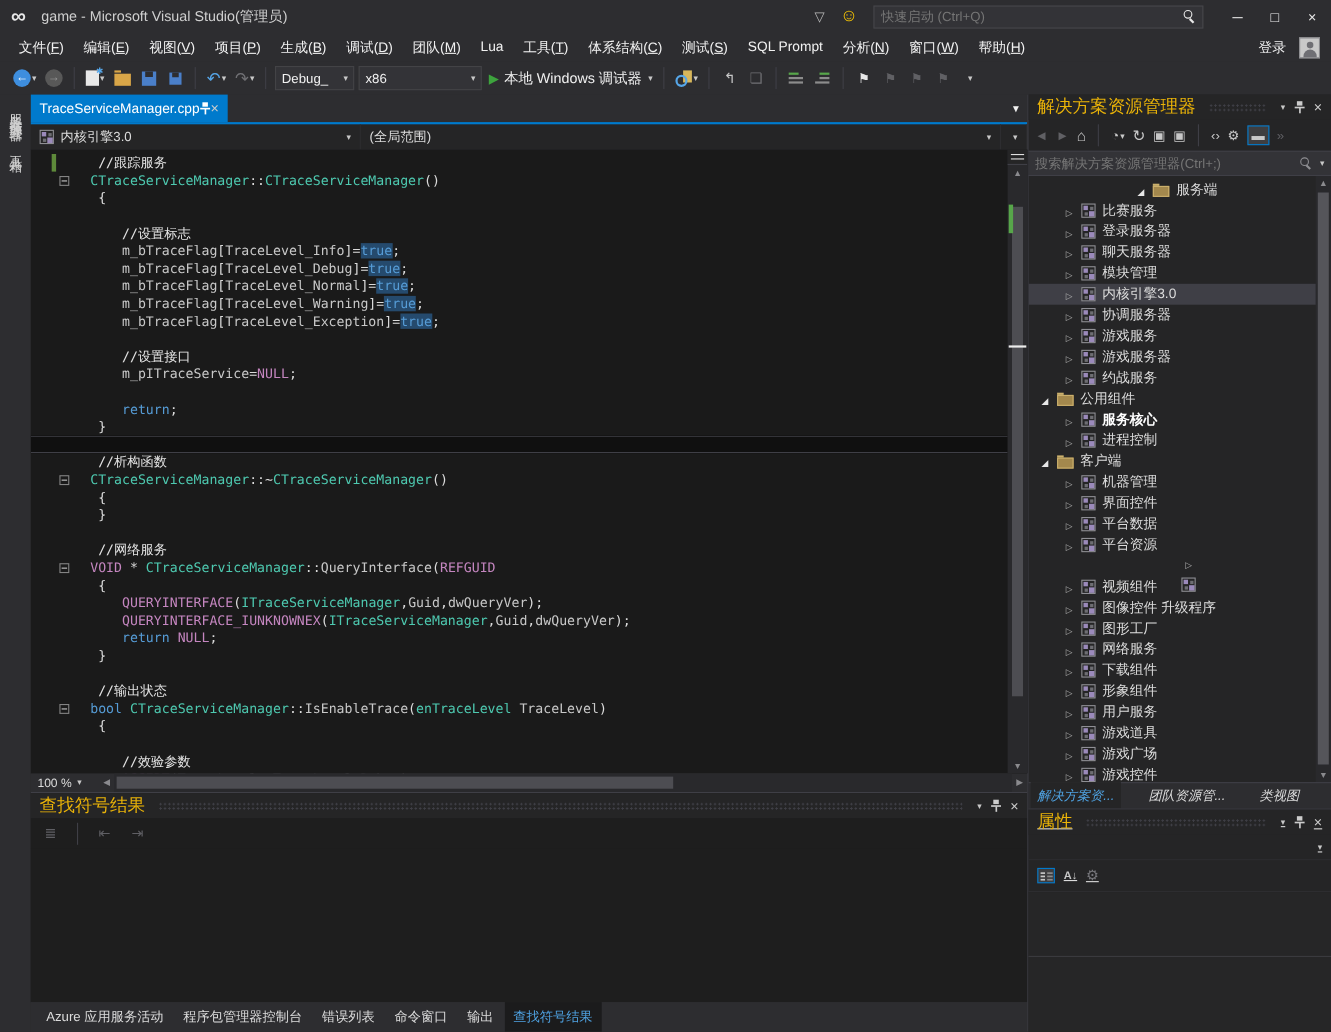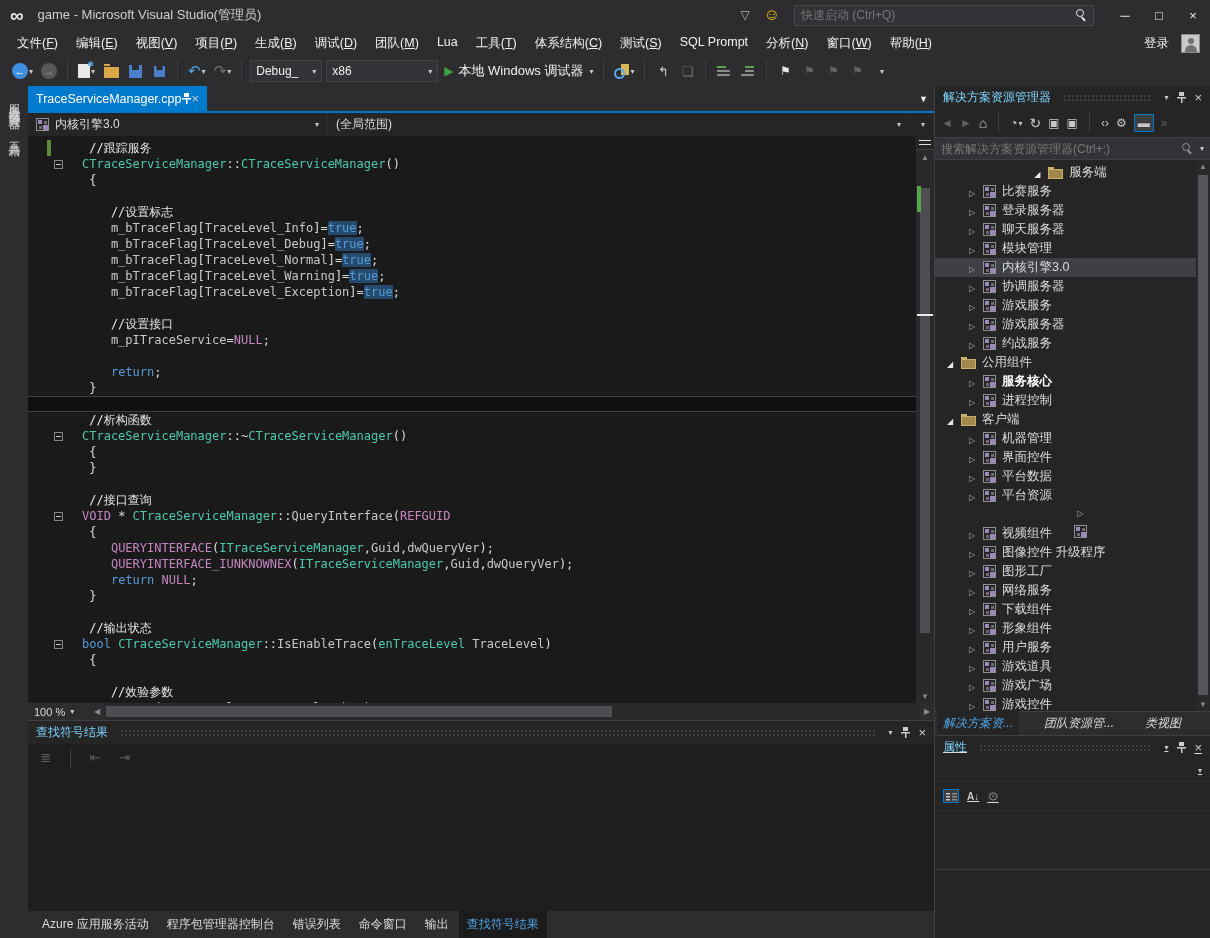--- a/index.html
+++ b/index.html
@@ -104,21 +104,21 @@
 
   .hscrollrow { height:17px; background:#2D2D30; display:flex; align-items:center; flex:0 0 auto; }
   .zoombox { width:62px; display:flex; align-items:center; gap:4px; padding:0 6px; color:#DCDCDC; font-size:11px; }
   .harrow { width:14px; text-align:center; color:#8A8A8E; font-size:8px; }
   .htrack { flex:1; height:100%; background:#29292C; position:relative; }
   .htrack .thumb { position:absolute; left:2px; top:3px; bottom:3px; width:62%; background:#4D4D52; }
 
   
   .findsym { height:191px; background:#1E1E1E; border-top:1px solid #3F3F46; display:flex; flex-direction:column; flex:0 0 auto; }
   .toolhead { height:23px; background:#252526; display:flex; align-items:center; padding:0 8px; gap:8px; flex:0 0 auto; }
-  .toolhead .htitle { color:#7dd3fc; font-size:12px; white-space:nowrap; }
+  .toolhead .htitle { color:#eab308; font-size:16px; white-space:nowrap; }
   .griptex { flex:1; height:8px; background:radial-gradient(#3F3F46 1px, transparent 1.1px); background-size:4px 4px; margin:0 4px; }
   .pin { width:10px; height:11px; display:inline-block; background:
       linear-gradient(#CCC,#CCC) 50% 0/5px 4px no-repeat,
       linear-gradient(#CCC,#CCC) 50% 4.5px/9px 1.5px no-repeat,
       linear-gradient(#CCC,#CCC) 50% 100%/1.5px 5px no-repeat; }
   .closex { color:#CCCCCC; font-size:13px; line-height:1; }
   .fstools { height:27px; display:flex; align-items:center; gap:10px; padding-left:8px; background:#1E1E1E; flex:0 0 auto; }
   .fstools .ti { color:#5F5F64; font-size:13px; }
   .fsbody { flex:1; background:#1E1E1E; }
 
@@ -450,21 +450,21 @@
               <pre class="ctxt"><span class="pn"> }</span></pre>
             </div>
             <div class="cline">
               <span class="gut"></span>
               <span class="fold"></span>
               <pre class="ctxt"></pre>
             </div>
             <div class="cline">
               <span class="gut"></span>
               <span class="fold"></span>
-              <pre class="ctxt"><span class="cm"> //接口查询</span></pre>
+              <pre class="ctxt"><span class="cm"> //网络服务</span></pre>
             </div>
             <div class="cline">
               <span class="gut"></span>
               <span class="fold">
                 <span class="foldbox"></span>
               </span>
               <pre class="ctxt"><span class="mc">VOID</span><span class="pn"> * </span><span class="ty">CTraceServiceManager</span><span class="pn">::</span><span class="id">QueryInterface</span><span class="pn">(</span><span class="mc">REFGUID</span></pre>
             </div>
             <div class="cline">
               <span class="gut"></span>

